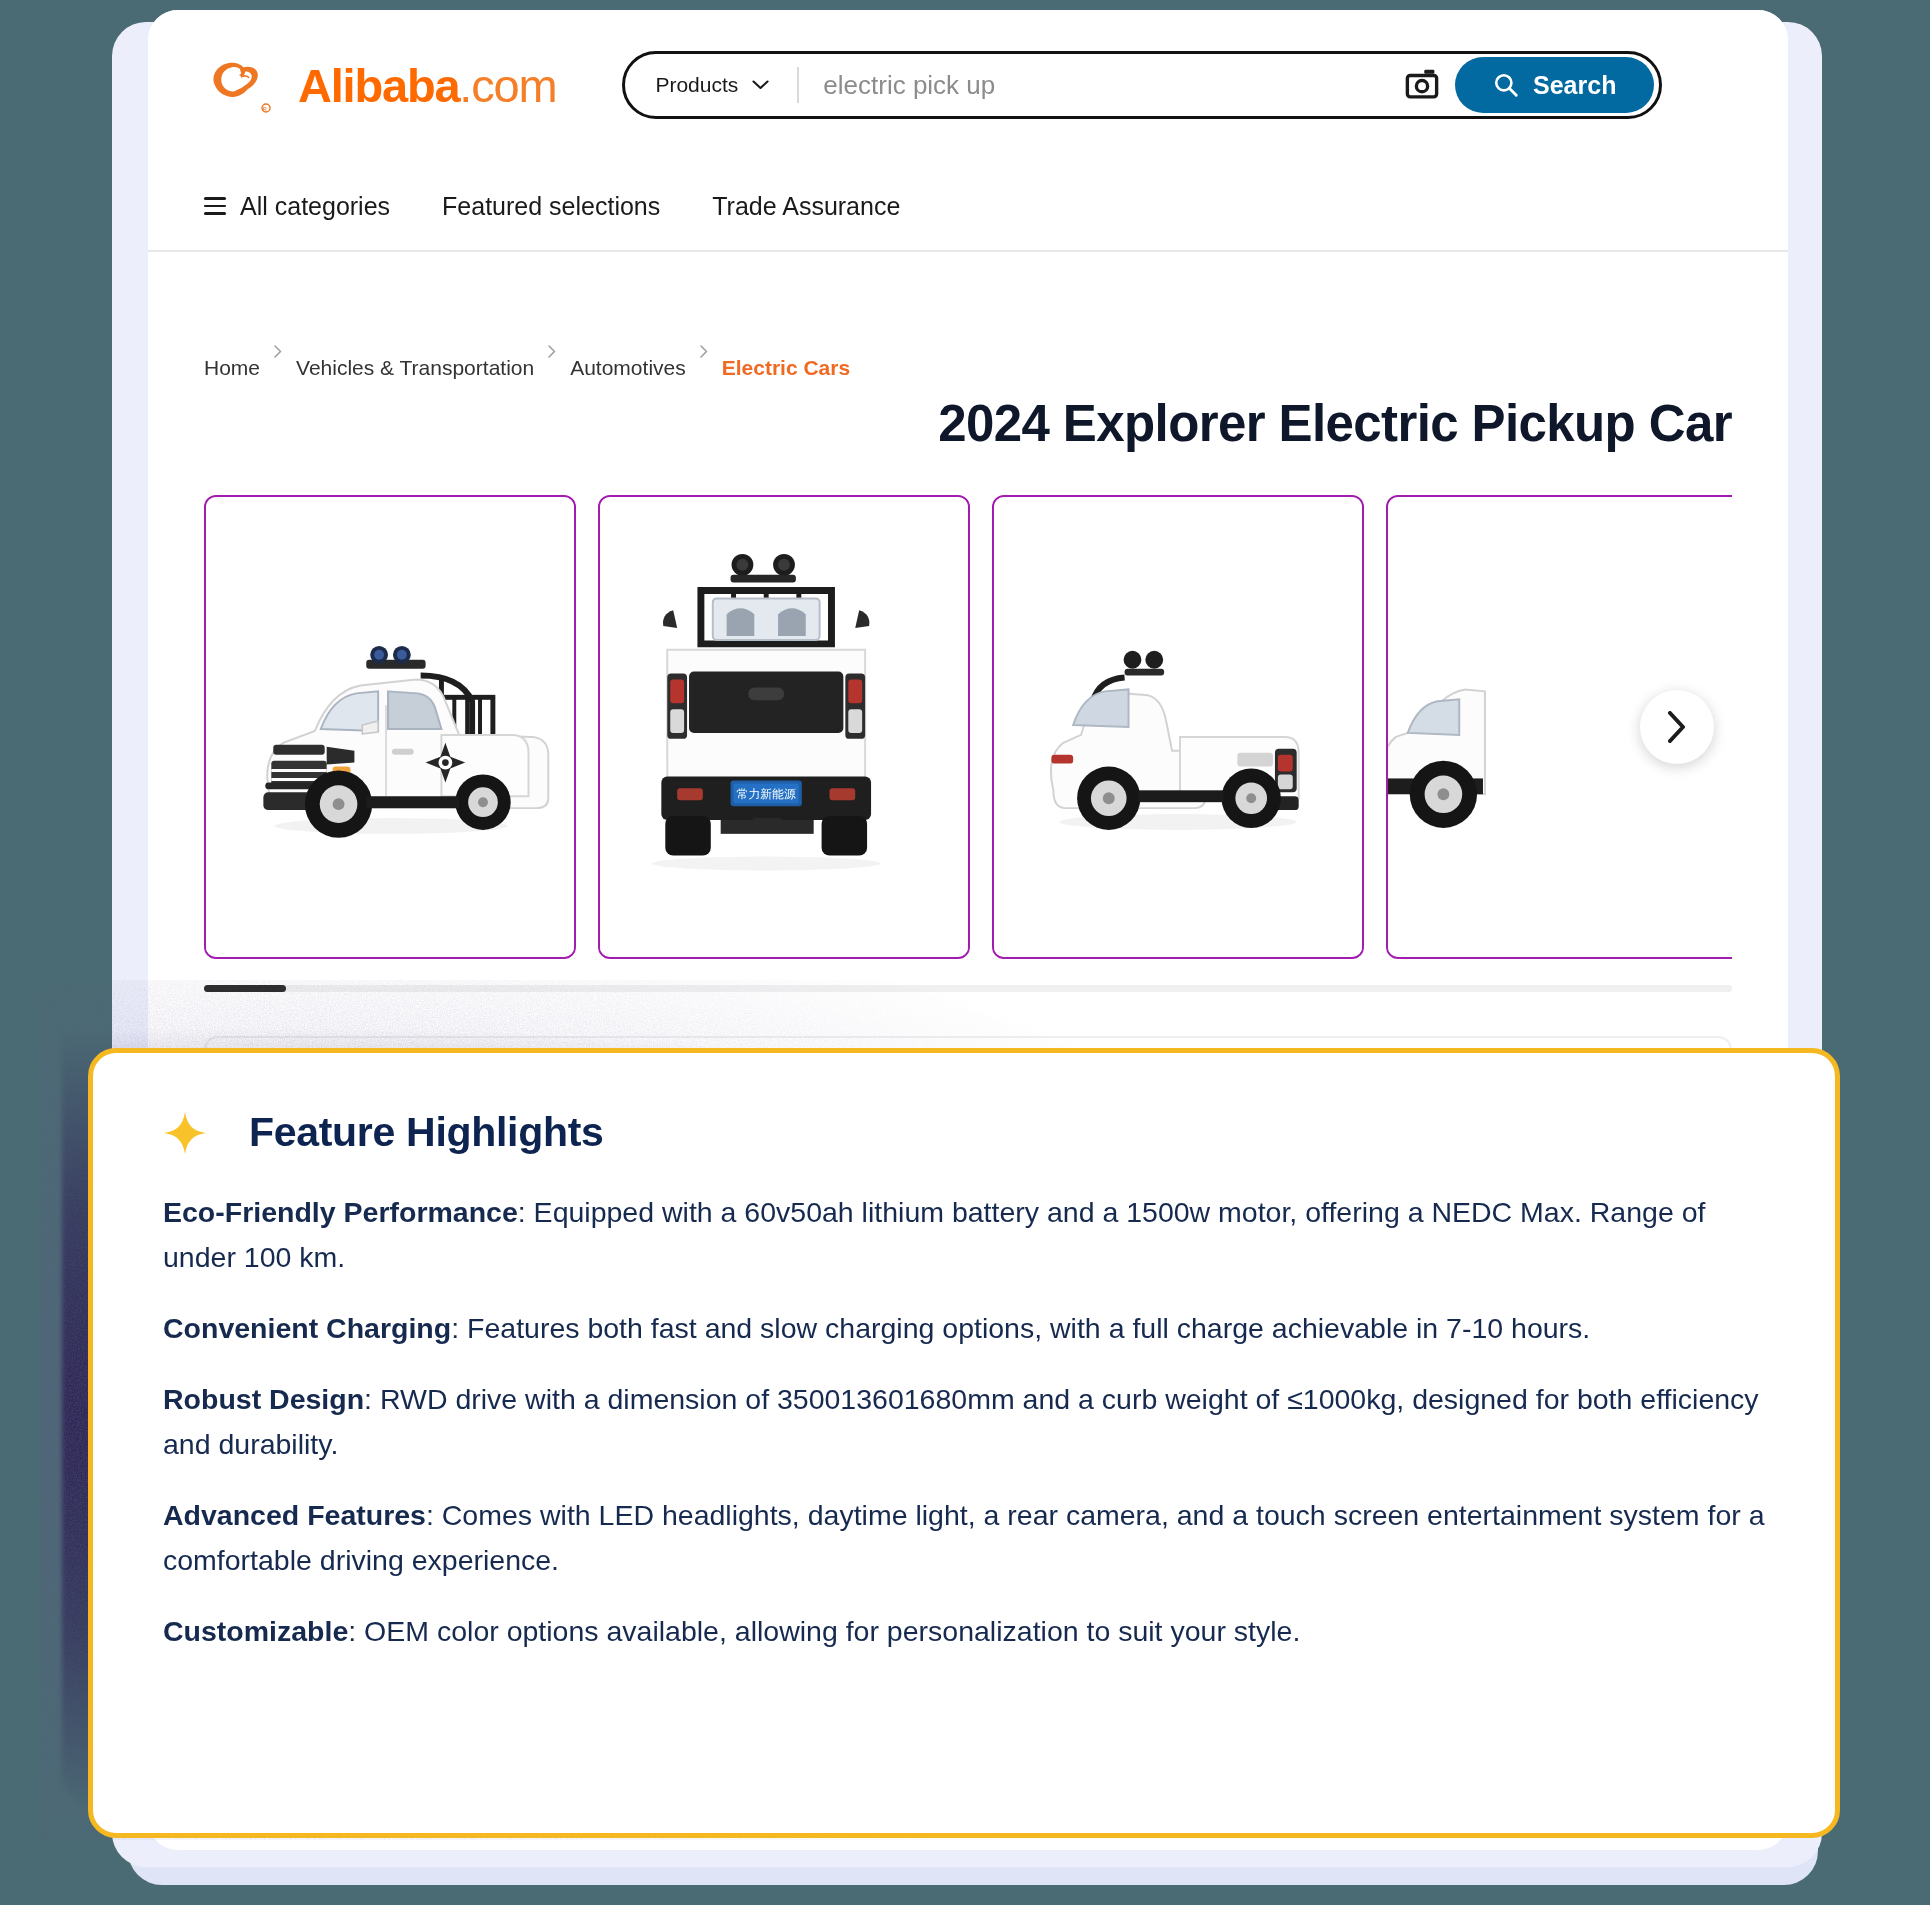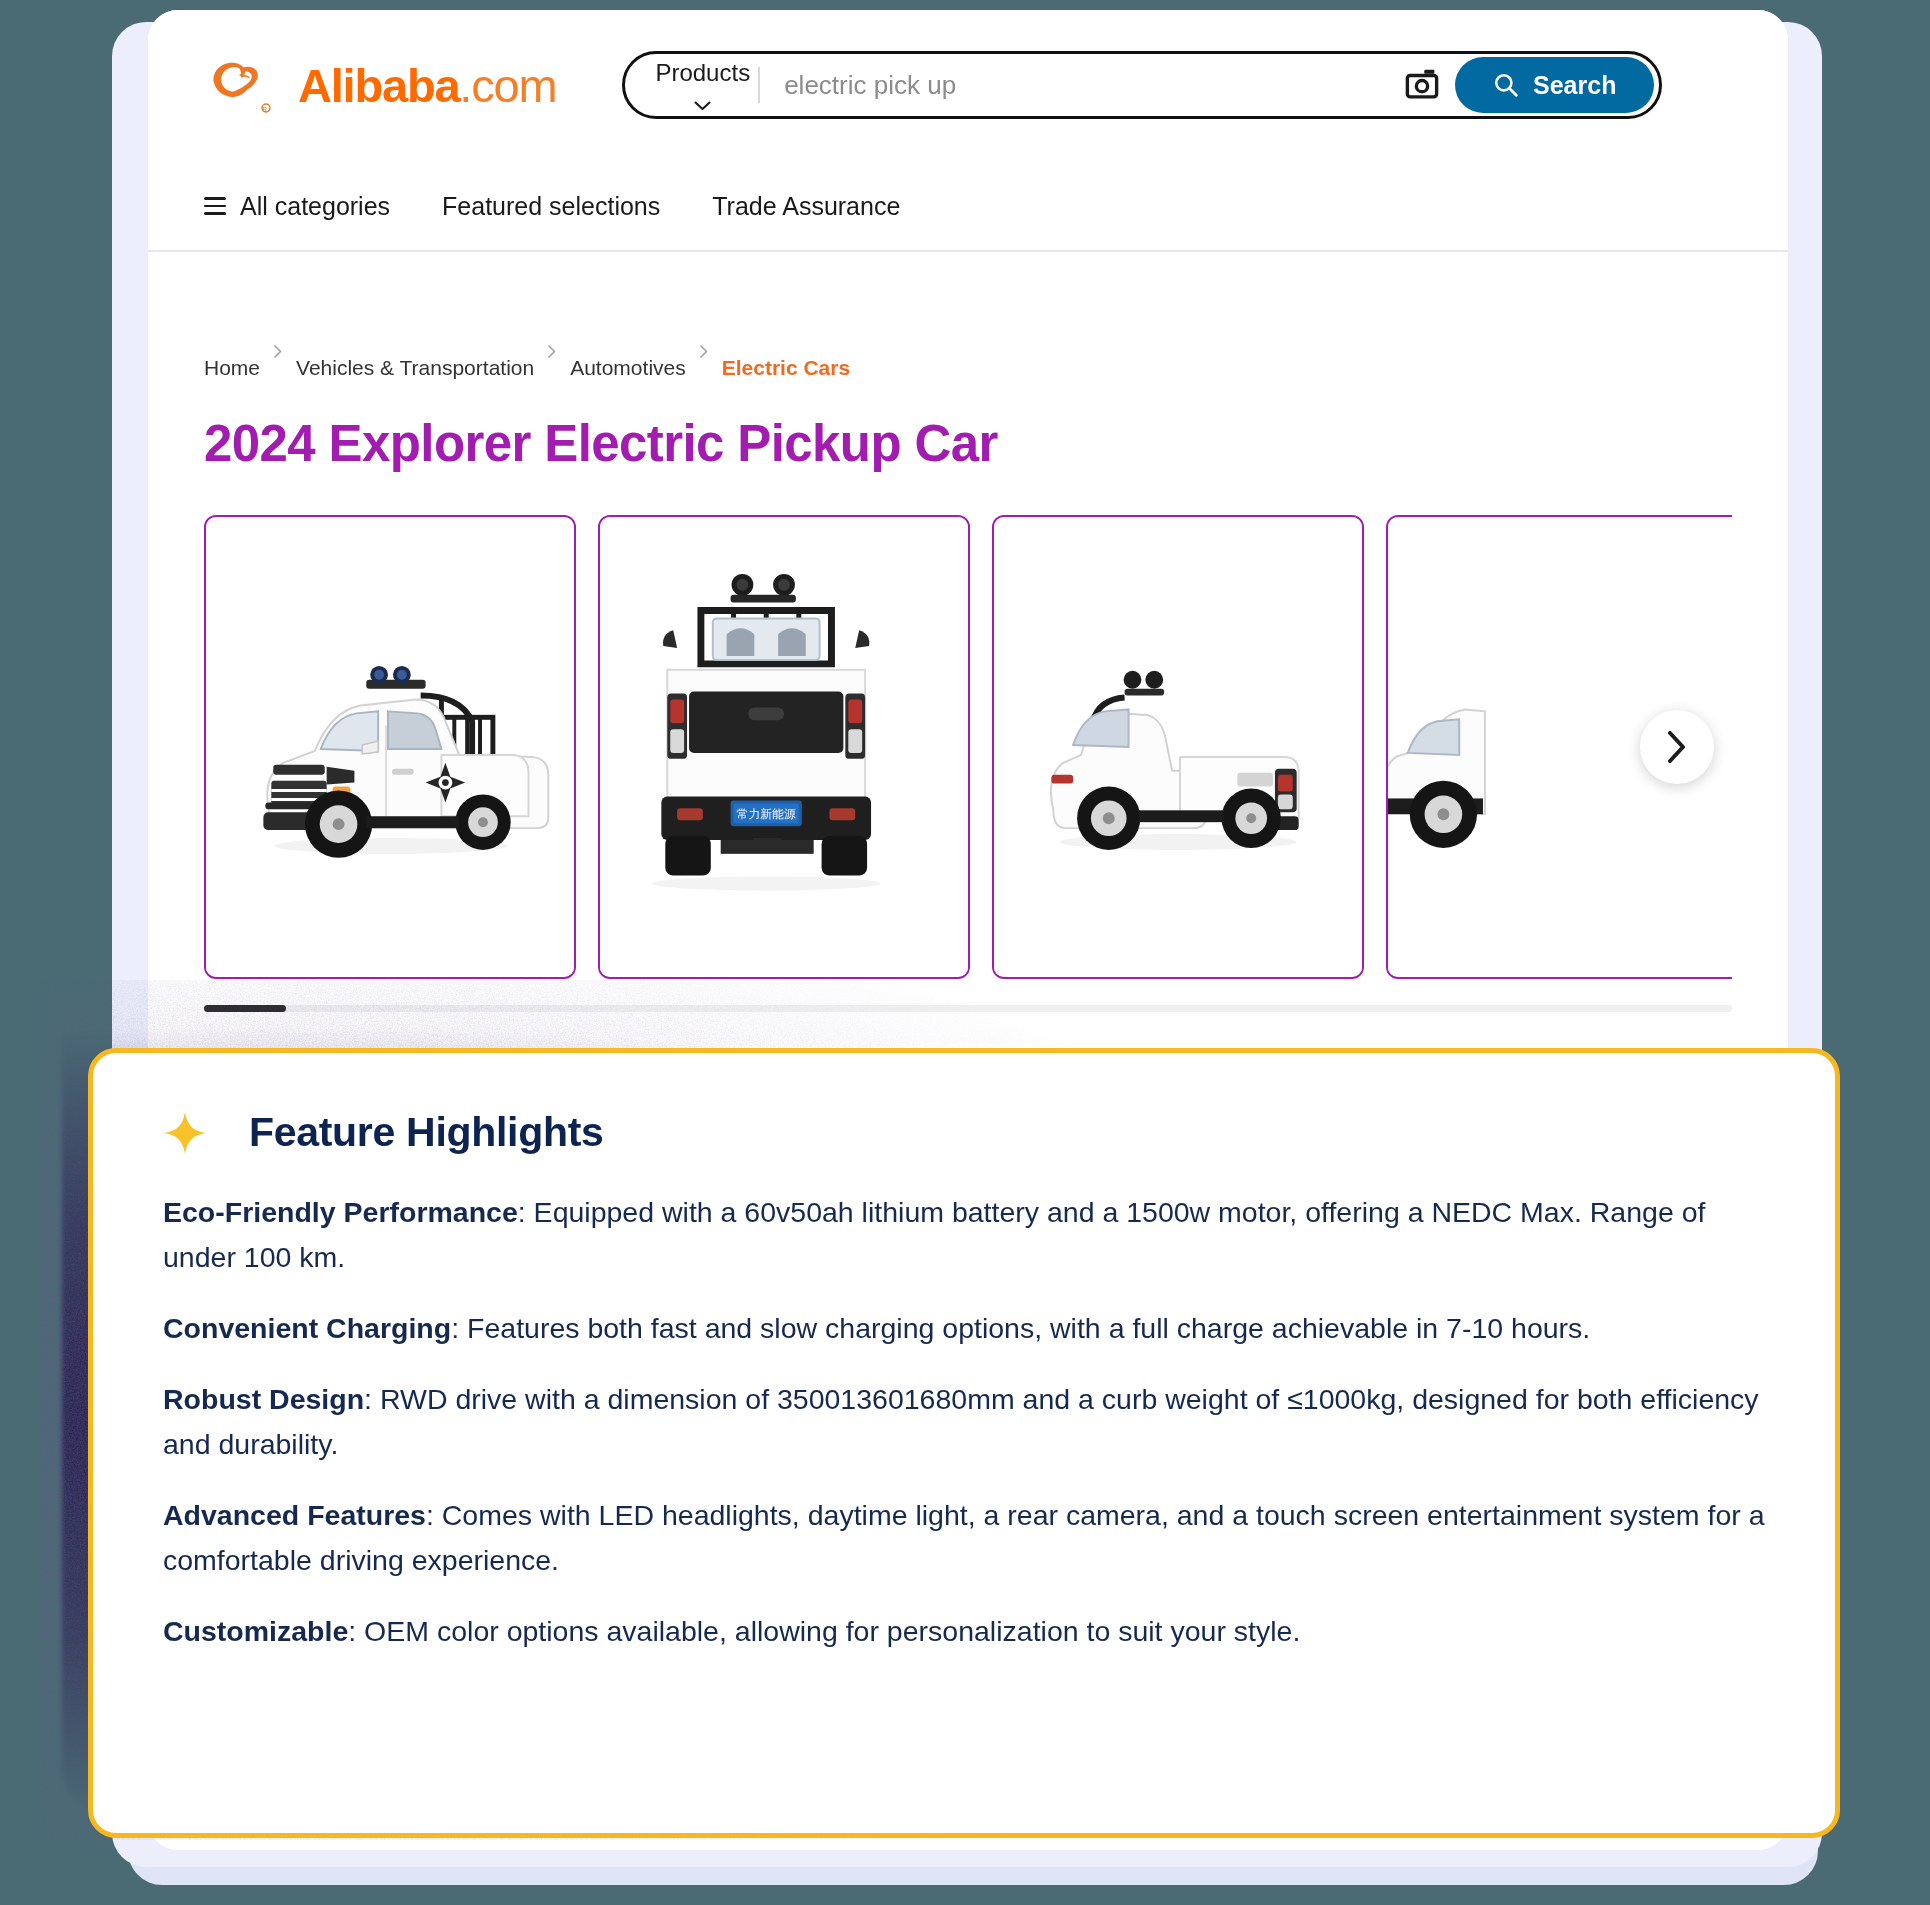--- a/index.html
+++ b/index.html
@@ -80,26 +80,25 @@
     border-radius: 40px;
     padding: 0 5px 0 30px;
     max-width: 1040px;
     margin-left: 30px;
     background: #fff;
   }
   .cat-select {
     display: flex;
     align-items: center;
     gap: 14px;
-    font-size: 24px;
+    font-size: 21px;
     color: #1a1a1a;
-    padding-right: 8px;
+    padding-right: 28px;
     white-space: nowrap;
     cursor: pointer;
-    flex-direction: column;
   }
   .chev {
     width: 17px; height: 10px;
     flex: 0 0 auto;
   }
   .divider-v {
     width: 2px;
     height: 36px;
     background: #d9d9d9;
     flex: 0 0 auto;
@@ -182,23 +181,24 @@
   .crumb.current { color: #f06a23; font-weight: 600; cursor: default; }
   .crumb-sep {
     width: 8px; height: 13px;
     flex: 0 0 auto;
     opacity: .55;
   }
 
   .product-title {
     font-size: 51px;
     font-weight: 700;
-    color: #a21caf;
+    color: #0f172a;
     letter-spacing: -0.6px;
-    margin: 34px 0 0 0;
+    margin: 14px 0 0 0;
+    text-align: right;
   }
 
   
   .gallery-zone { position: relative; margin-top: 42px; }
   .gallery {
     display: flex;
     gap: 22px;
     overflow: hidden;
   }
   .g-card {

